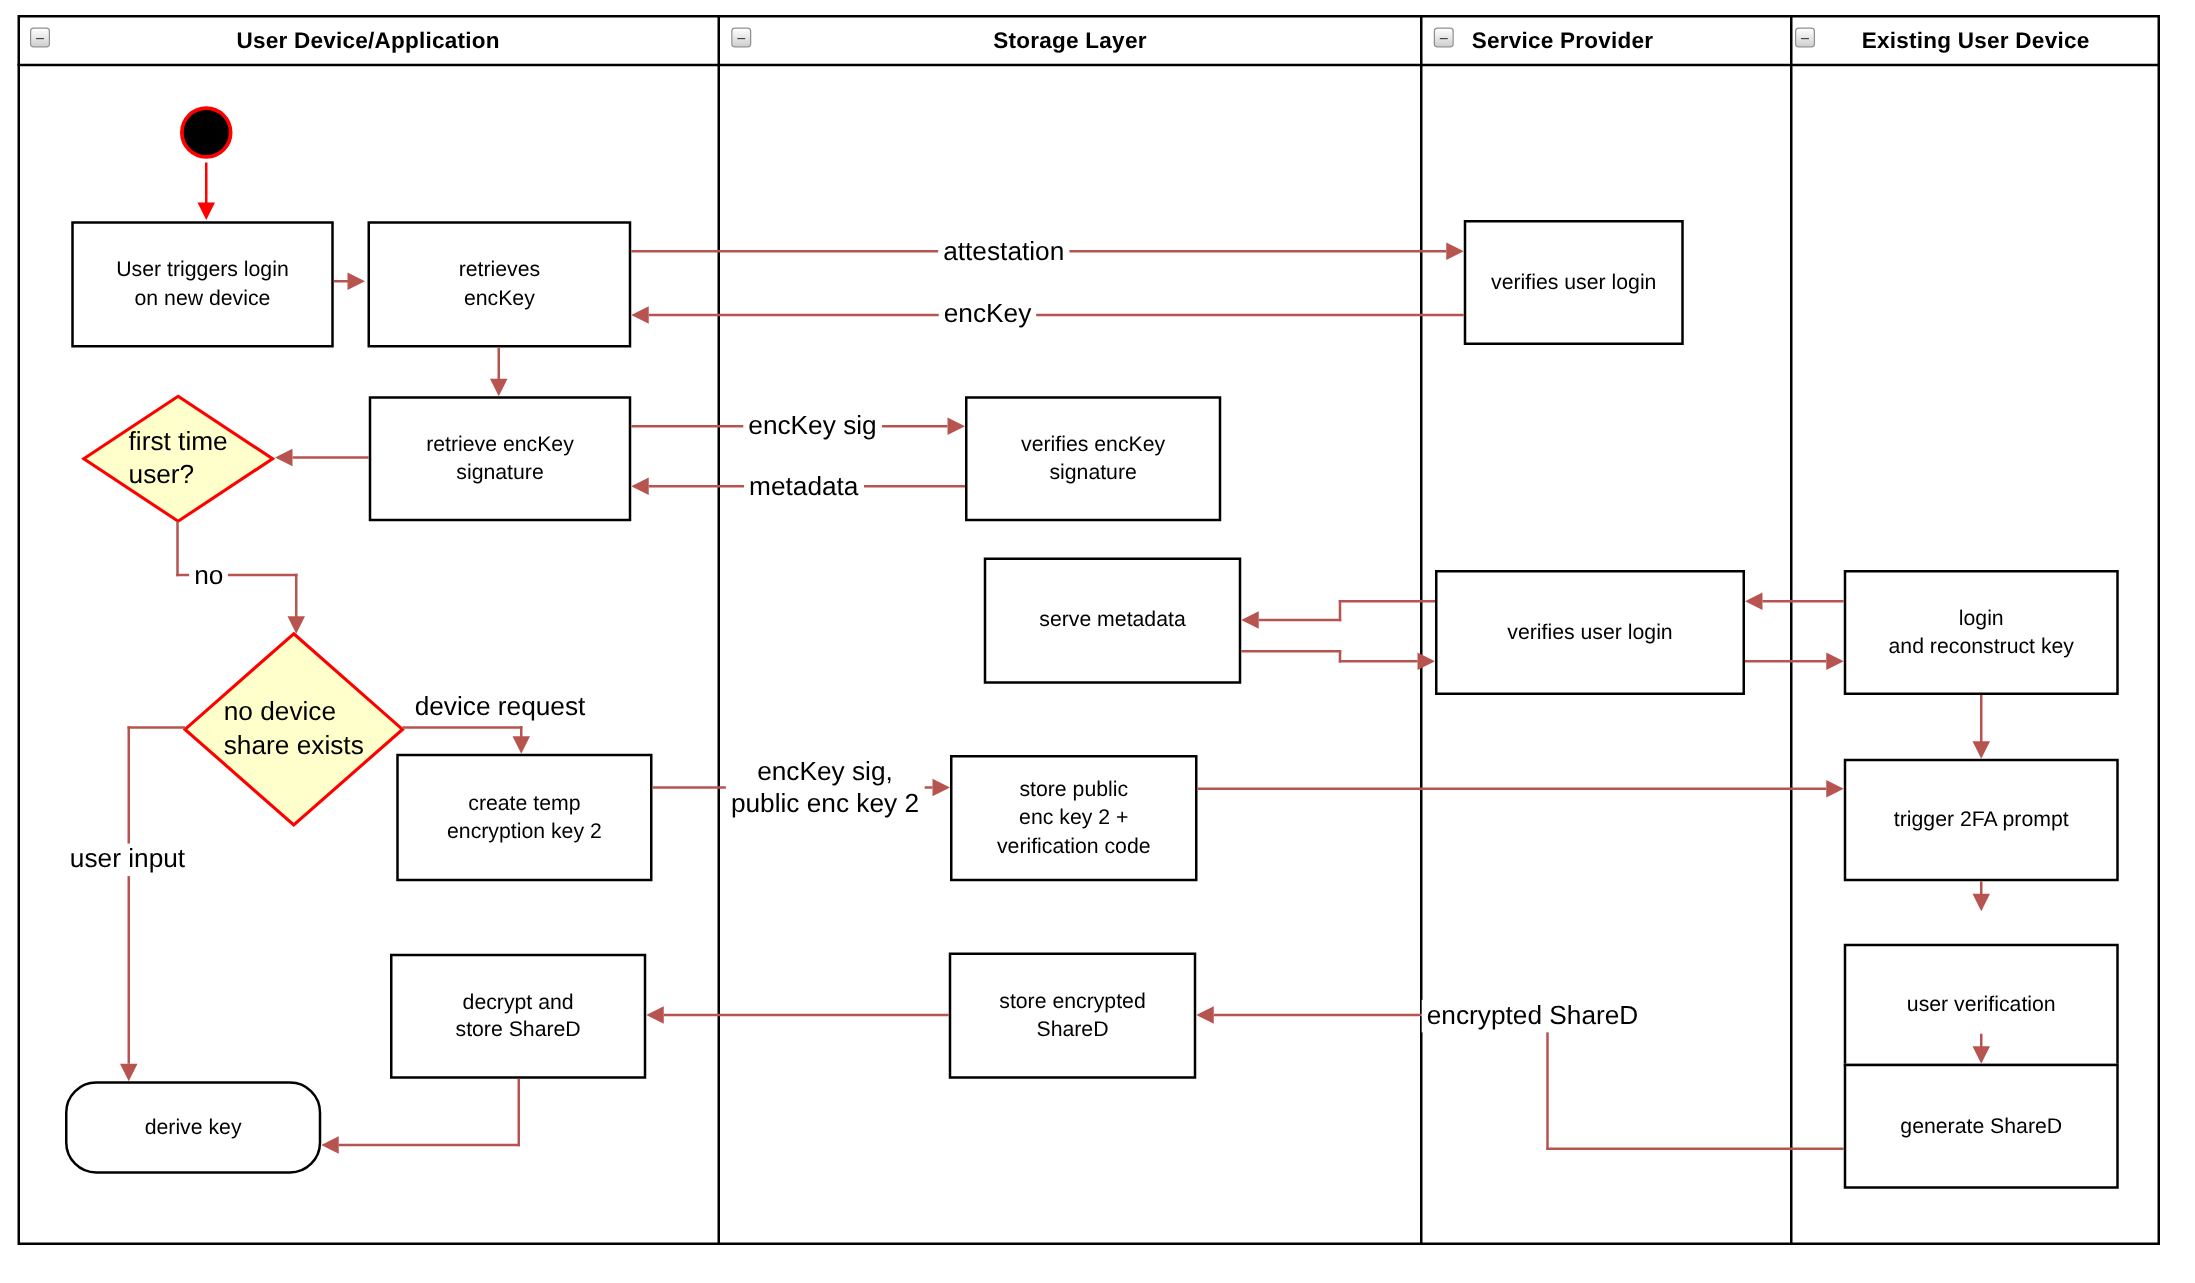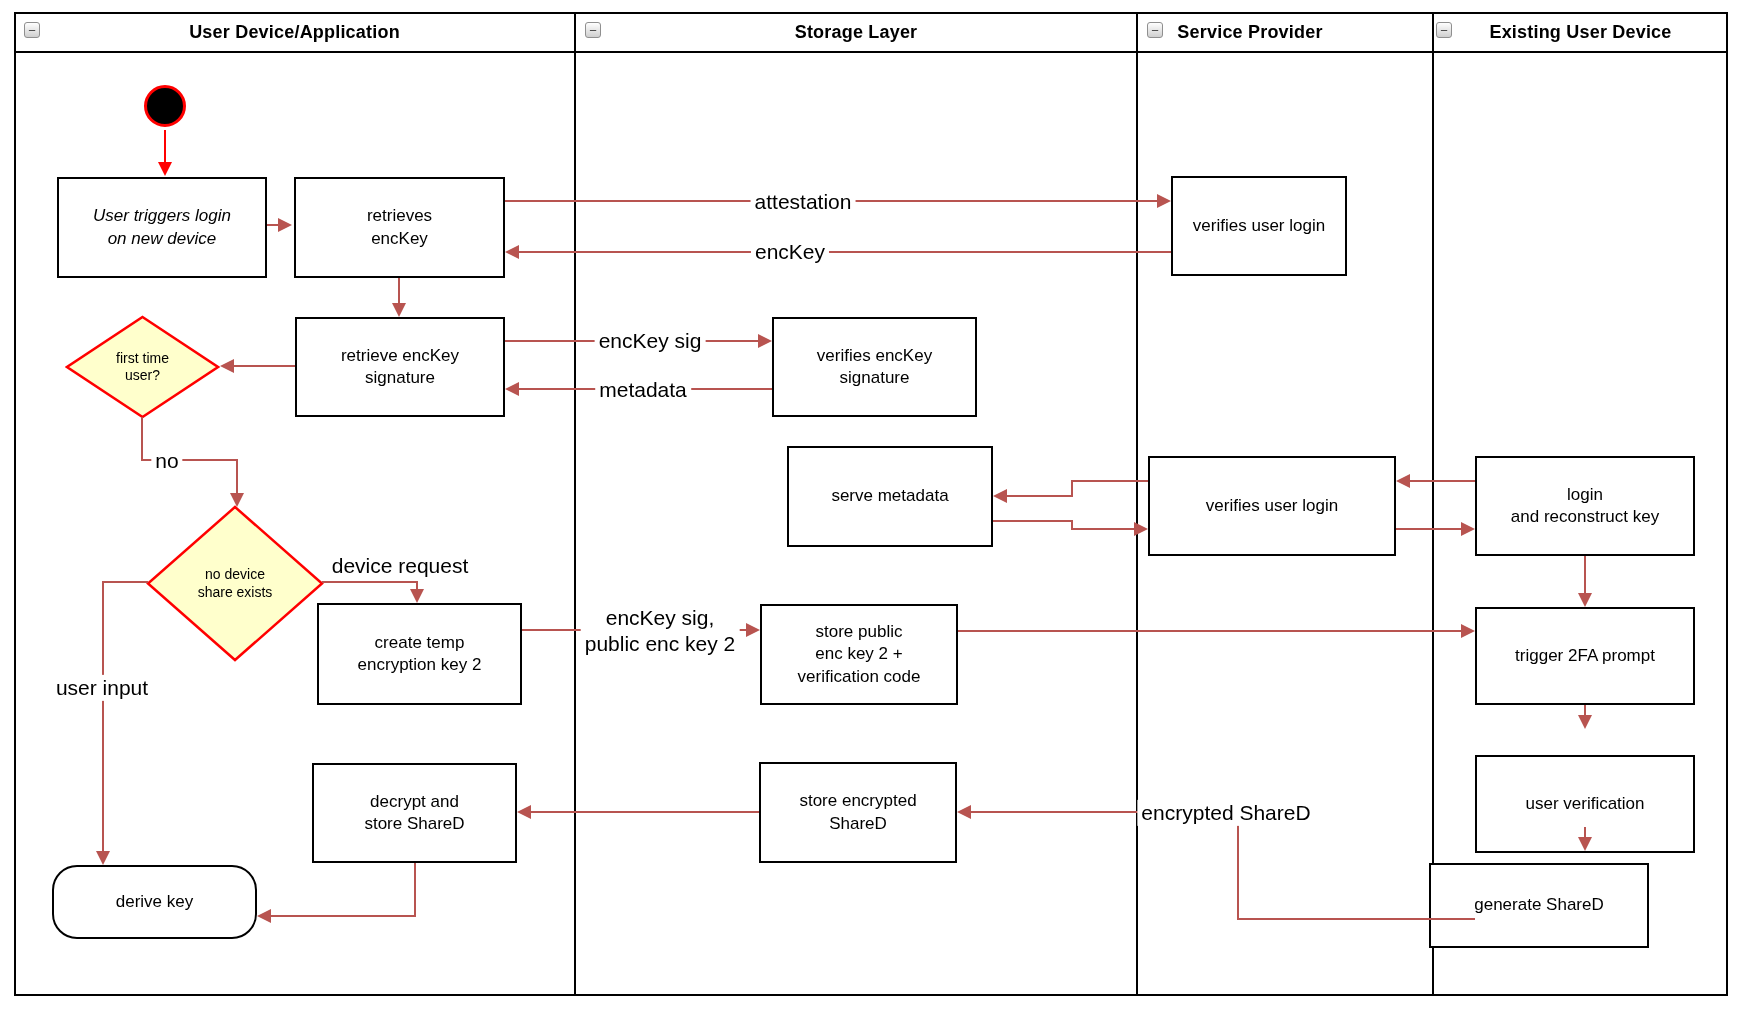--- a/index.html
+++ b/index.html
@@ -10,21 +10,21 @@
   .blk{position:absolute;background:#000;}
   .lane-title{position:absolute;top:12px;height:40px;display:flex;align-items:center;
               justify-content:center;font-weight:bold;font-size:18px;letter-spacing:.2px;}
   .collapse{position:absolute;width:16px;height:16px;border:1px solid #8f8f8f;border-radius:3px;
             background:linear-gradient(#ffffff,#cfcfcf);display:flex;align-items:center;
             justify-content:center;font-size:13px;line-height:1;color:#444;box-sizing:border-box;}
   .node{position:absolute;border:2px solid #000;background:#fff;box-sizing:border-box;
         display:flex;align-items:center;justify-content:center;text-align:center;
         font-size:17px;line-height:1.3;white-space:pre-line;}
   .dtext{position:absolute;display:flex;align-items:center;justify-content:center;
-         text-align:center;font-size:14px;line-height:1.25;white-space:pre-line;}
+         font-size:21px;line-height:1.25;white-space:pre-line;}
   .start{position:absolute;left:144px;top:85px;width:42px;height:42px;border:3px solid #ff0000;
          background:#000;border-radius:50%;box-sizing:border-box;}
   .seg{position:absolute;background:#b85450;}
   .seg.red{background:#ff0000;}
   .ah{position:absolute;width:0;height:0;}
   .ah.r{border-top:7px solid transparent;border-bottom:7px solid transparent;border-left:14px solid #b85450;}
   .ah.l{border-top:7px solid transparent;border-bottom:7px solid transparent;border-right:14px solid #b85450;}
   .ah.d{border-left:7px solid transparent;border-right:7px solid transparent;border-top:14px solid #b85450;}
   .ah.d.red{border-top-color:#ff0000;}
   .elabel{position:absolute;transform:translate(-50%,-50%);background:#fff;padding:0 4px;
@@ -47,21 +47,21 @@
   <div class="lane-title" style="left:14px;width:561px;">User Device/Application</div>
   <div class="collapse" style="left:585px;top:22px;">−</div>
   <div class="lane-title" style="left:575px;width:562px;">Storage Layer</div>
   <div class="collapse" style="left:1147px;top:22px;">−</div>
   <div class="lane-title" style="left:1102px;width:296px;">Service Provider</div>
   <div class="collapse" style="left:1436px;top:22px;">−</div>
   <div class="lane-title" style="left:1433px;width:295px;">Existing User Device</div>
 
   <div class="start"></div>
 
-  <div class="node" style="left:57px;top:177px;width:210px;height:101px;font-style:italic;">User triggers login
+  <div class="node" style="left:57px;top:177px;width:210px;height:101px;">User triggers login
 on new device</div>
   <div class="node" style="left:294px;top:177px;width:211px;height:101px;">retrieves
 encKey</div>
   <div class="node" style="left:295px;top:317px;width:210px;height:100px;">retrieve encKey
 signature</div>
   <div class="node" style="left:772px;top:317px;width:205px;height:100px;">verifies encKey
 signature</div>
   <div class="node" style="left:787px;top:446px;width:206px;height:101px;">serve metadata</div>
   <div class="node" style="left:760px;top:604px;width:198px;height:101px;">store public
 enc key 2 +
@@ -72,21 +72,21 @@
 encryption key 2</div>
   <div class="node" style="left:312px;top:763px;width:205px;height:100px;">decrypt and
 store ShareD</div>
   <div class="node" style="left:52px;top:865px;width:205px;height:74px;border-radius:25px;">derive key</div>
   <div class="node" style="left:1171px;top:176px;width:176px;height:100px;">verifies user login</div>
   <div class="node" style="left:1148px;top:456px;width:248px;height:100px;">verifies user login</div>
   <div class="node" style="left:1475px;top:456px;width:220px;height:100px;">login
 and reconstruct key</div>
   <div class="node" style="left:1475px;top:607px;width:220px;height:98px;">trigger 2FA prompt</div>
   <div class="node" style="left:1475px;top:729px;width:220px;height:98px;margin-top:26px;">user verification</div>
-  <div class="node" style="left:1429px;top:851px;width:220px;height:85px;margin-top:12px;">generate ShareD</div>
+  <div class="node" style="left:1475px;top:851px;width:220px;height:100px;">generate ShareD</div>
 
   <svg class="diamond" style="left:65px;top:315px;" width="155" height="104">
     <polygon points="77.5,2 153,52 77.5,102 2,52" fill="#ffffcc" stroke="#ff0000" stroke-width="2.5"></polygon>
   </svg>
   <div class="dtext" style="left:67px;top:317px;width:151px;height:100px;">first time
 user?</div>
 
   <svg class="diamond" style="left:146px;top:505px;" width="178" height="157">
     <polygon points="89,2 176,78.5 89,155 2,78.5" fill="#ffffcc" stroke="#ff0000" stroke-width="2.5"></polygon>
   </svg>

